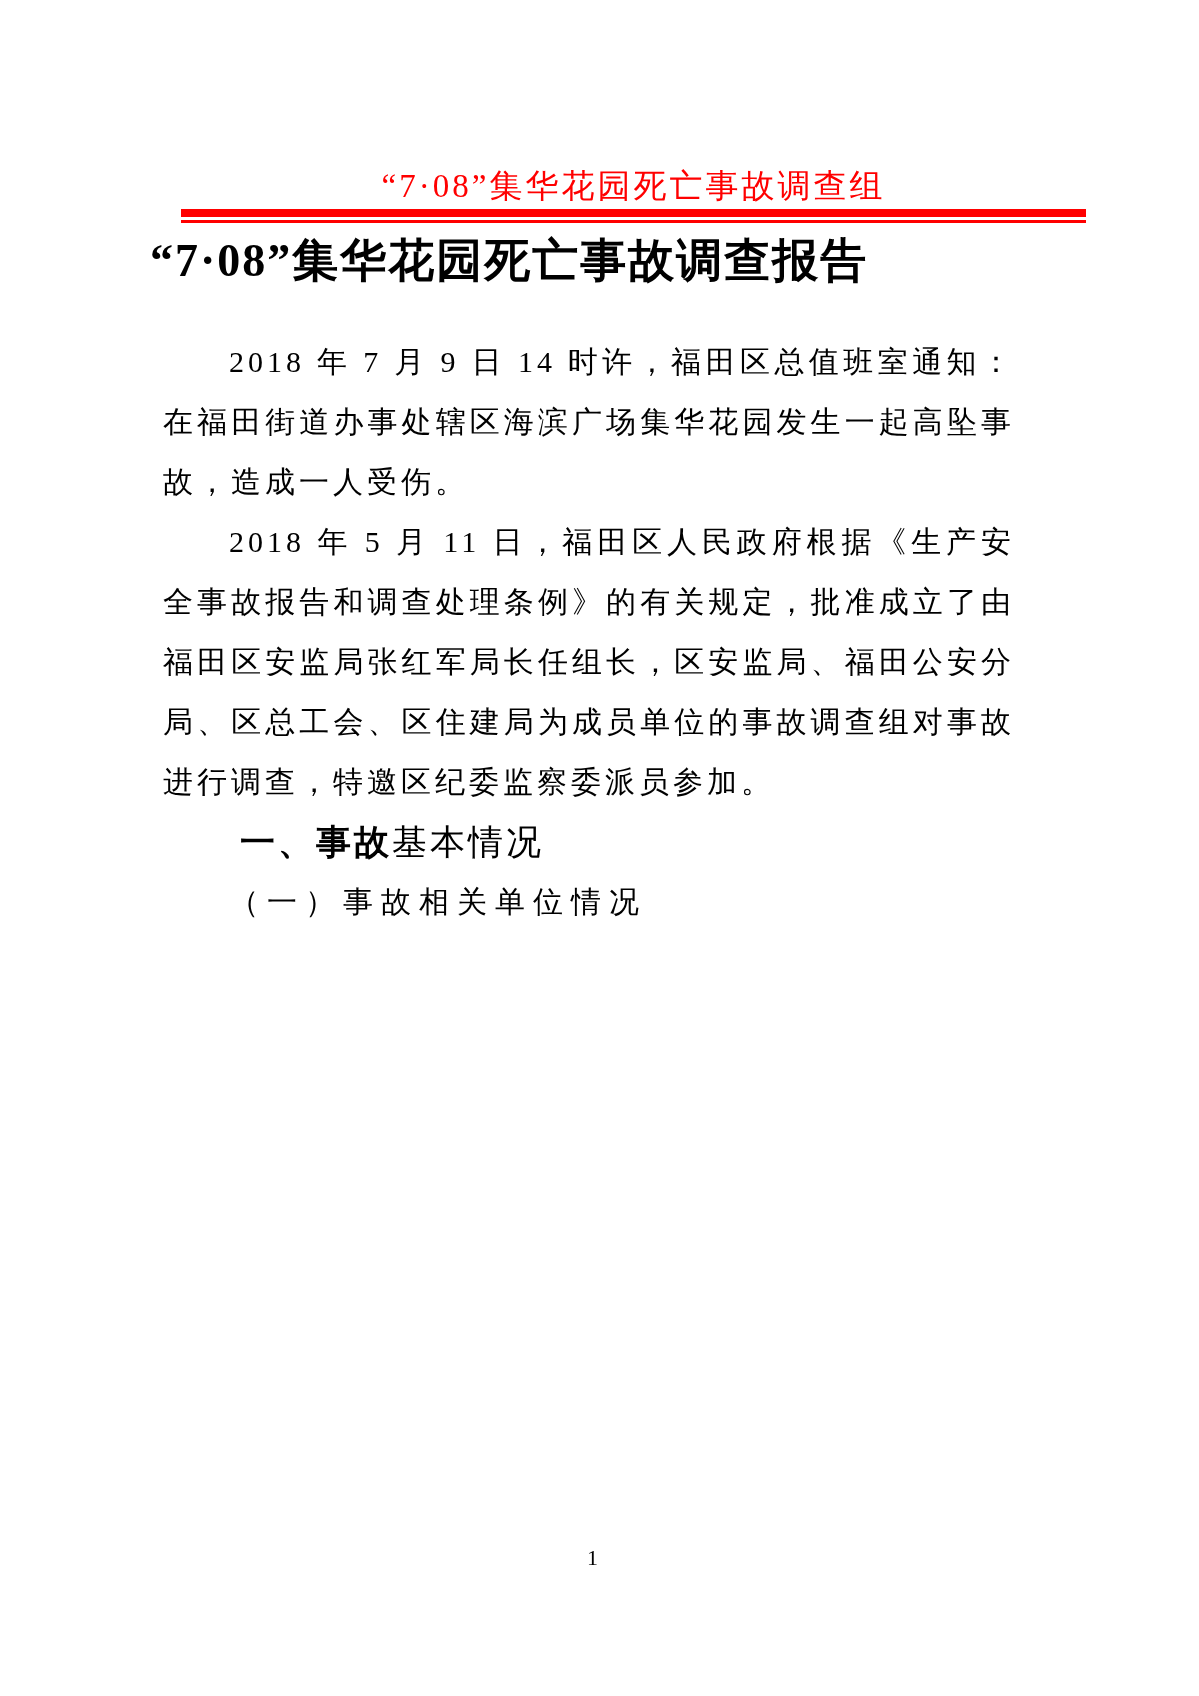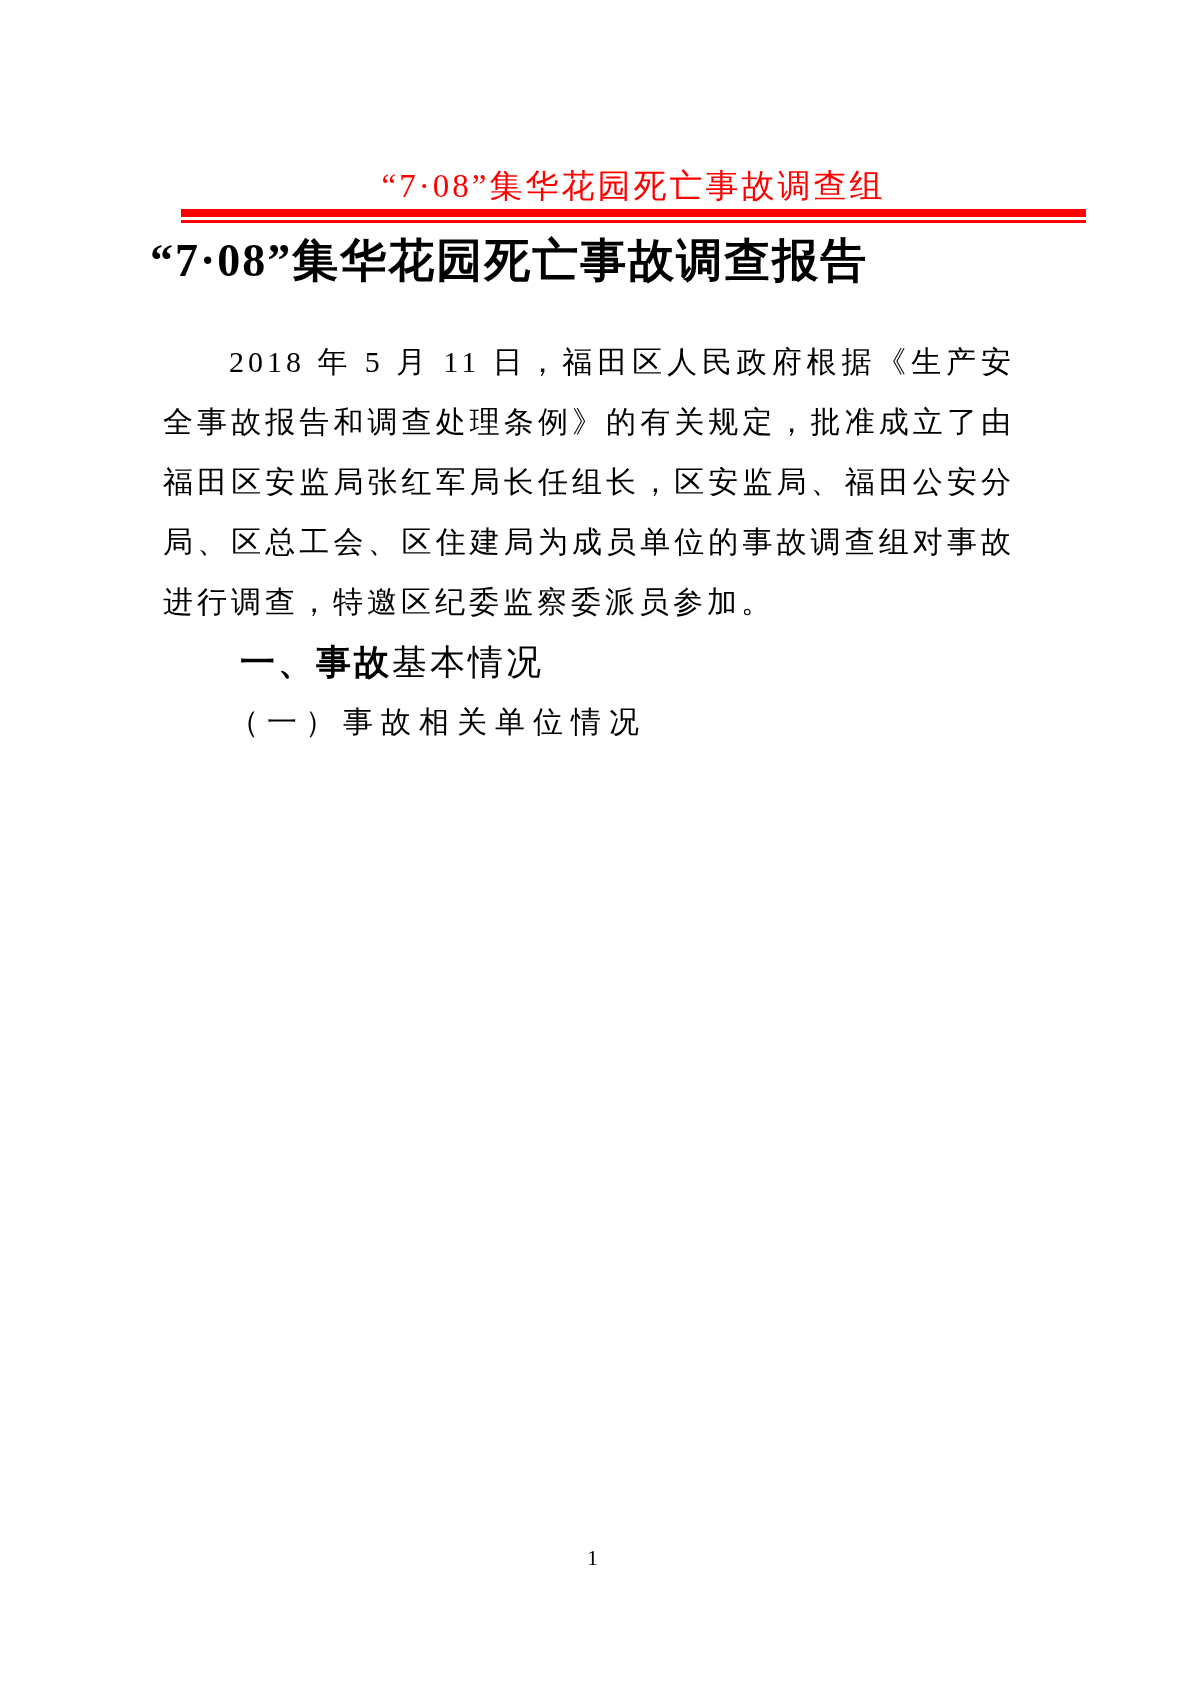--- a/index.html
+++ b/index.html
@@ -86,20 +86,21 @@
 
   <div class="banner-rule">
     <div class="rule-thick" style="background: rgb(255, 0, 0);"></div>
     <div class="rule-gap"></div>
     <div class="rule-thin" style="background: rgb(255, 0, 0);"></div>
   </div>
 
   <div class="doc-title">“7·08”集华花园死亡事故调查报告</div>
 
   <div class="body-text">
+    <p>2018 年 7 月 9 日 14 时许，福田区总值班室通知：在福田街道办事处辖区海滨广场集华花园发生一起高坠事故，造成一人受伤。</p>
     <p>2018 年 5 月 11 日，福田区人民政府根据《生产安全事故报告和调查处理条例》的有关规定，批准成立了由福田区安监局张红军局长任组长，区安监局、福田公安分局、区总工会、区住建局为成员单位的事故调查组对事故进行调查，特邀区纪委监察委派员参加。</p>
     <p class="heading1"><span class="h-strong">一、事故</span><span class="h-medium">基本情况</span></p>
     <p class="subheading">（一）事故相关单位情况</p>
   </div>
 
   <div class="page-num">1</div>
 
 </div>
 
 </body></html>

